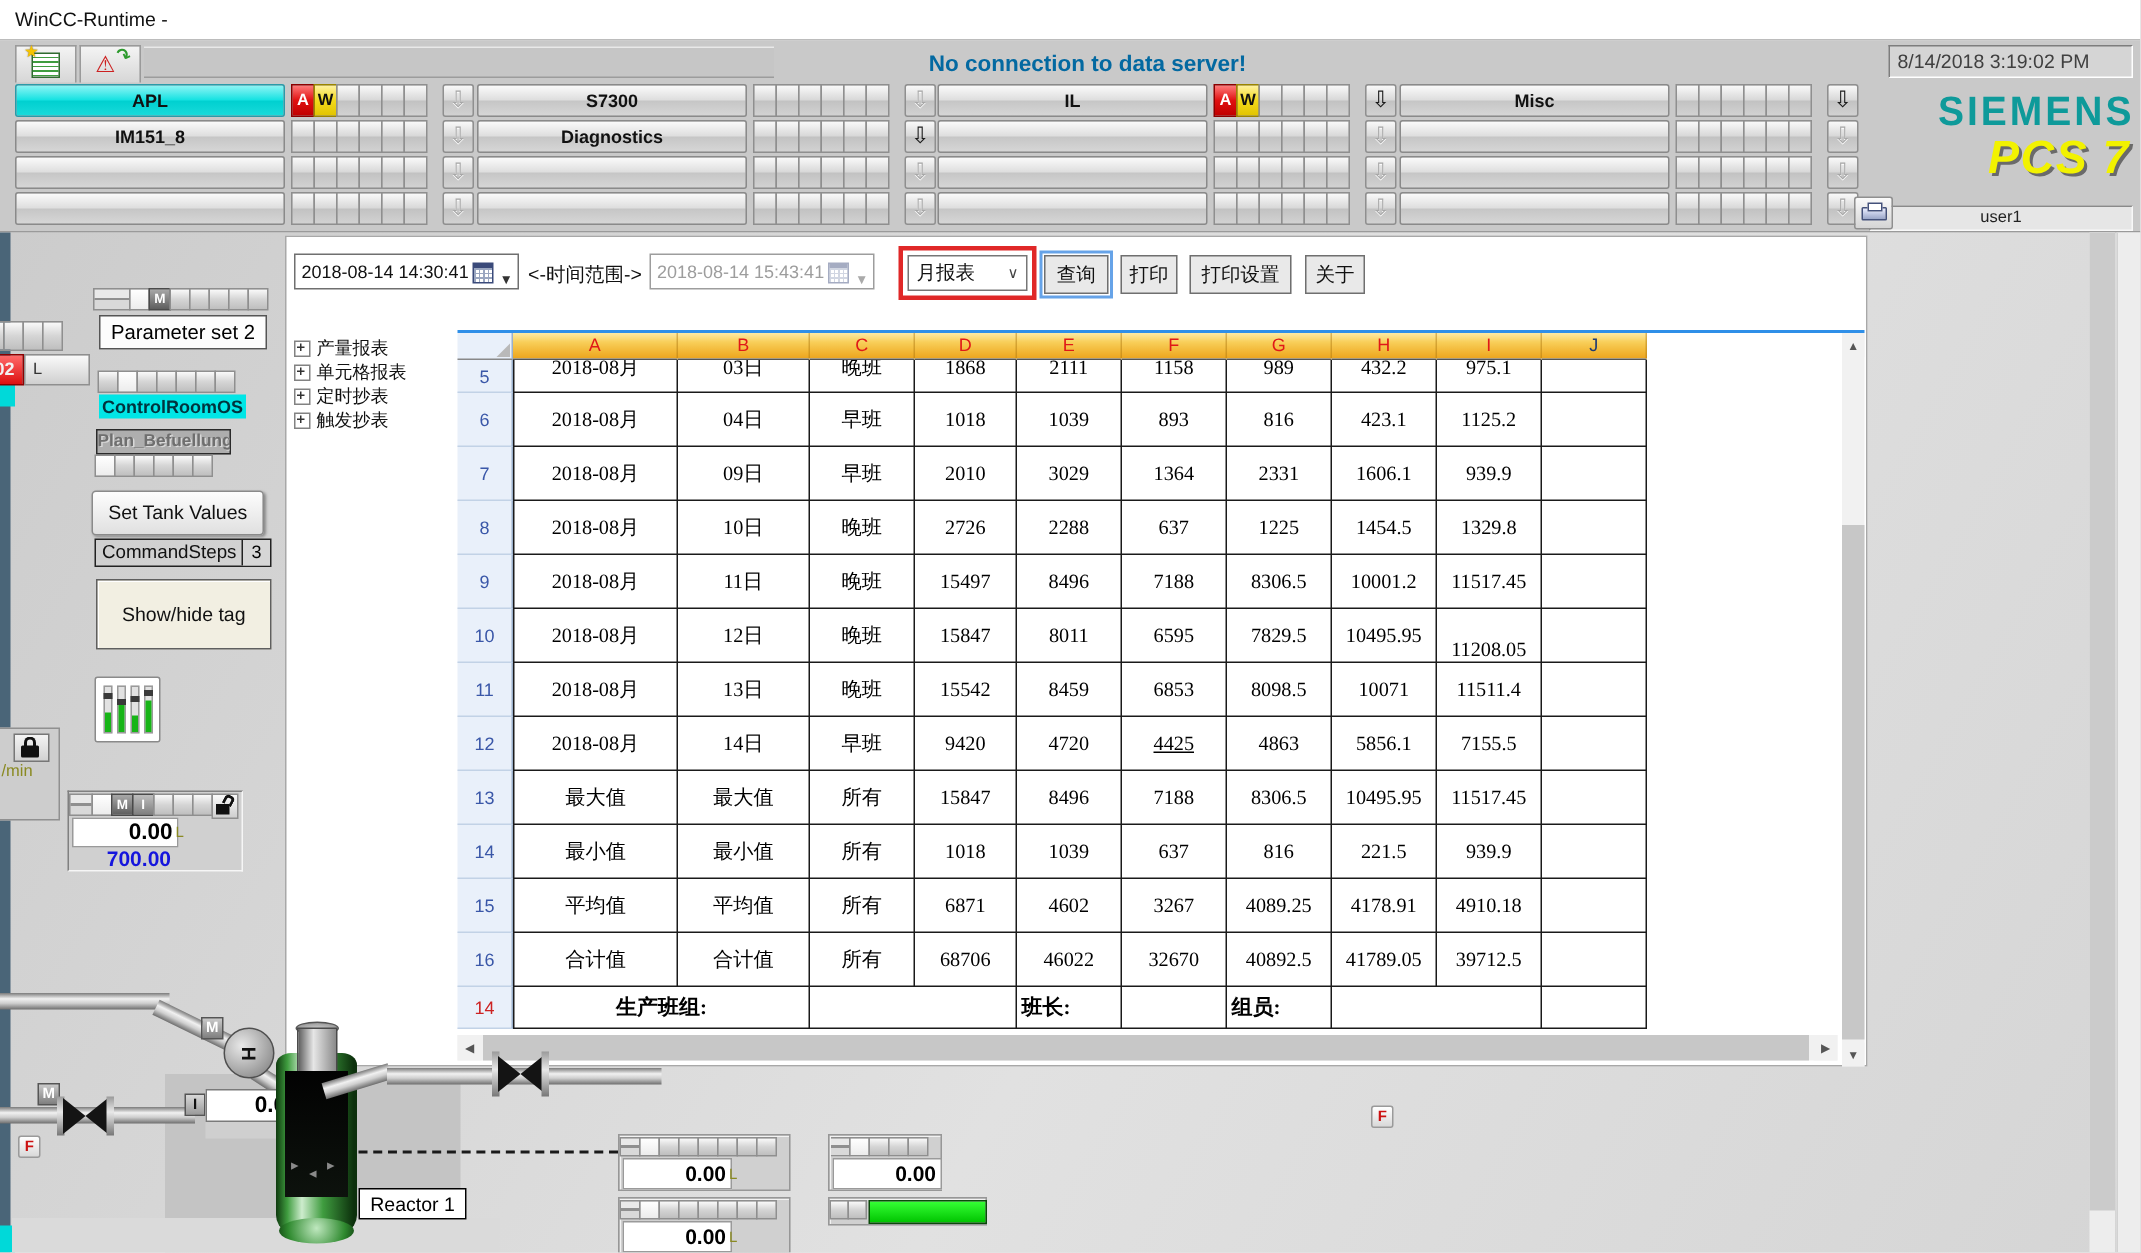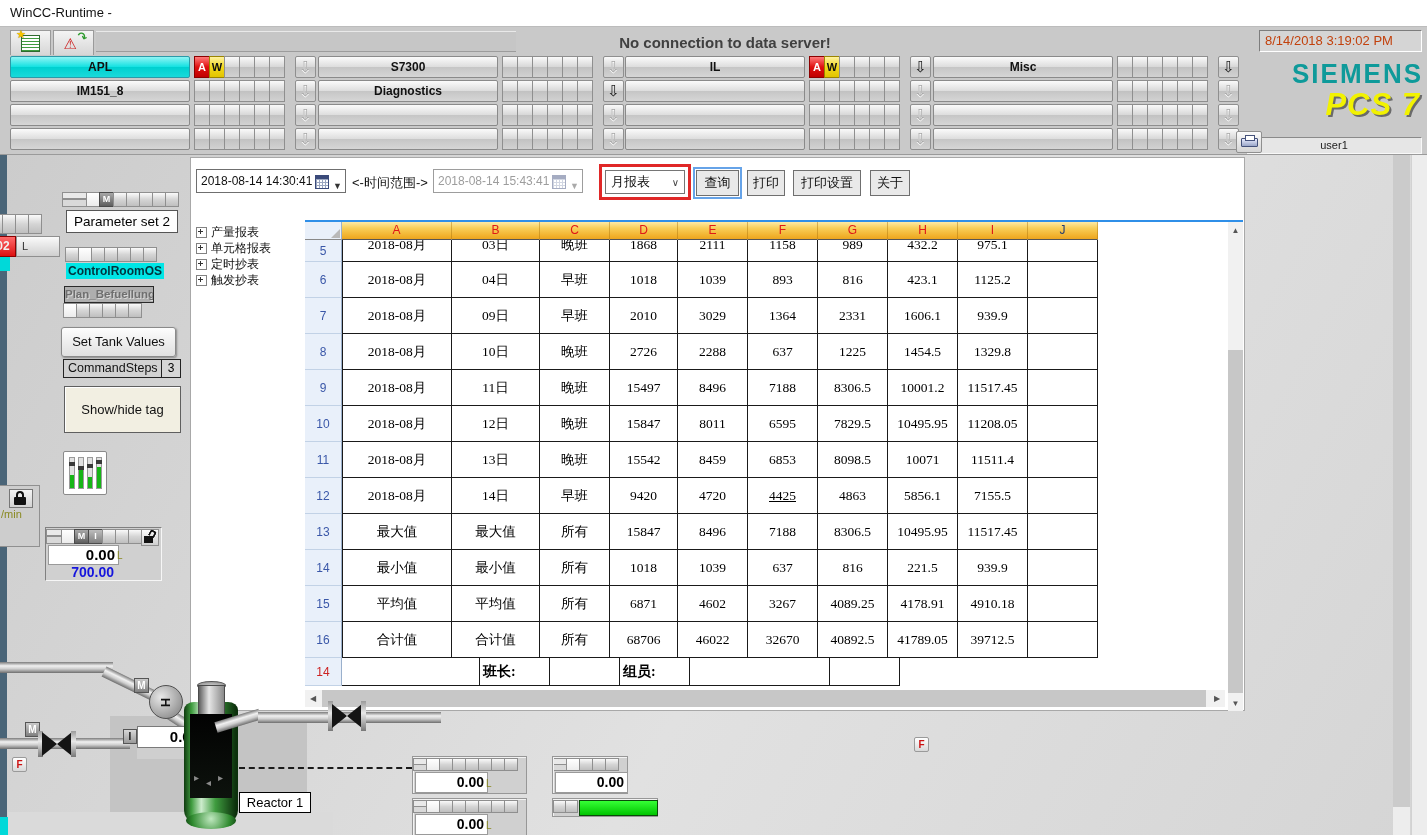--- a/index.html
+++ b/index.html
@@ -13,23 +13,23 @@
   #header{left:0;top:27px;width:1427px;height:128px;background:#c9c9c9;border-bottom:1px solid #9a9a9a;}
   .tab{top:3px;width:41px;height:25px;background:linear-gradient(#f4f4f4,#d6d6d6);border:1px solid #9a9a9a;
     border-bottom:none;display:flex;align-items:center;justify-content:center;}
   .tabstrip{left:96px;top:4px;width:420px;height:21px;background:#c6c6c6;border-top:1px solid #e9e9e9;border-bottom:1px solid #9c9c9c;}
   .icon-report{width:17px;height:15px;border:1px solid #2f6b2f;background:
     repeating-linear-gradient(#ffffff 0 2px,#3f9c3f 2px 3px);position:relative;}
   .icon-report .star{position:absolute;left:-6px;top:-8px;color:#f5c400;font-size:11px;text-shadow:0 0 1px #7a5800;}
   .icon-alarm{position:relative;width:20px;height:18px;}
   .icon-alarm .tri{position:absolute;left:0;top:2px;color:#cc2020;font-size:15px;line-height:15px;font-weight:bold;}
   .icon-alarm .arr{position:absolute;right:-4px;top:-4px;color:#2d9a2d;font-size:12px;font-weight:bold;transform:rotate(20deg);}
-  #status-msg{left:480px;top:7px;width:490px;text-align:center;font-size:15px;font-weight:bold;color:#404040;}
+  #status-msg{left:480px;top:7px;width:490px;text-align:center;font-size:15px;font-weight:bold;color:#0369a1;}
   #datetime{left:1259px;top:3px;width:163px;height:22px;background:#d5d5d5;border:1px solid;
-    border-color:#7d7d7d #ffffff #ffffff #7d7d7d;font-size:13px;color:#c2410c;line-height:20px;padding-left:5px;}
+    border-color:#7d7d7d #ffffff #ffffff #7d7d7d;font-size:13px;color:#404040;line-height:20px;padding-left:5px;}
   #brand1{left:1255px;top:32px;width:168px;text-align:right;font-size:26px;font-weight:bold;color:#0e9a9a;letter-spacing:2px;transform:scaleY(1.05);}
   #brand2{left:1275px;top:60px;width:145px;text-align:right;font-size:31px;font-weight:bold;font-style:italic;color:#f2f200;
     text-shadow:2px 2px 0 #6a6a6a;letter-spacing:1px;}
   #userbox{left:1246px;top:110px;width:176px;height:17px;background:#e6e6e6;border:1px solid;
     border-color:#8a8a8a #f8f8f8 #f8f8f8 #8a8a8a;font-size:11px;color:#222;text-align:center;line-height:15px;}
   
   .ovw-row{position:absolute;width:307px;height:22px;}
   .ovw-wide{position:absolute;left:0;top:0;width:180px;height:22px;border:1px solid #8a8a8a;border-radius:2px;
     background:linear-gradient(#fbfbfb,#dedede 48%,#c6c6c6 52%,#d6d6d6);
     font-size:12px;font-weight:bold;color:#111;text-align:center;line-height:20px;box-sizing:border-box;}
@@ -656,21 +656,21 @@
         </div>
         <div class="dcell" style="width: 70px; height: 36px;">
           <span class="in">6595</span>
         </div>
         <div class="dcell" style="width: 70px; height: 36px;">
           <span class="in">7829.5</span>
         </div>
         <div class="dcell" style="width: 70px; height: 36px;">
           <span class="in">10495.95</span>
         </div>
-        <div class="dcell" style="width: 70px; height: 36px;">
+        <div class="dcell" style="width: 70px; height: 36px; align-items: flex-end;">
           <span class="in">11208.05</span>
         </div>
         <div class="dcell" style="width: 70px; height: 36px;">
           <span class="in"></span>
         </div>
       </div>
       <div class="trow">
         <div class="numcell" style="height: 36px;">11</div>
         <div class="dcell first" style="width: 110px; height: 36px;">
           <span class="in">2018-08月</span>
@@ -863,20 +863,21 @@
         </div>
         <div class="dcell" style="width: 70px; height: 36px;">
           <span class="in">39712.5</span>
         </div>
         <div class="dcell" style="width: 70px; height: 36px;">
           <span class="in"></span>
         </div>
       </div>
       <div class="trow">
         <div class="numcell red" style="height: 28px;">14</div>
+        <div class="dcell first fbold" style="width: 198px; height: 28px;">生产班组:</div>
         <div class="dcell" style="width: 138px; height: 28px;"></div>
         <div class="dcell fbold fcellft" style="width: 70px; height: 28px;">班长:</div>
         <div class="dcell" style="width: 70px; height: 28px;"></div>
         <div class="dcell fbold fcellft" style="width: 70px; height: 28px;">组员:</div>
         <div class="dcell" style="width: 140px; height: 28px;"></div>
         <div class="dcell" style="width: 70px; height: 28px;"></div>
       </div>
     </div>
 
   <div class="abs" id="vsb">

